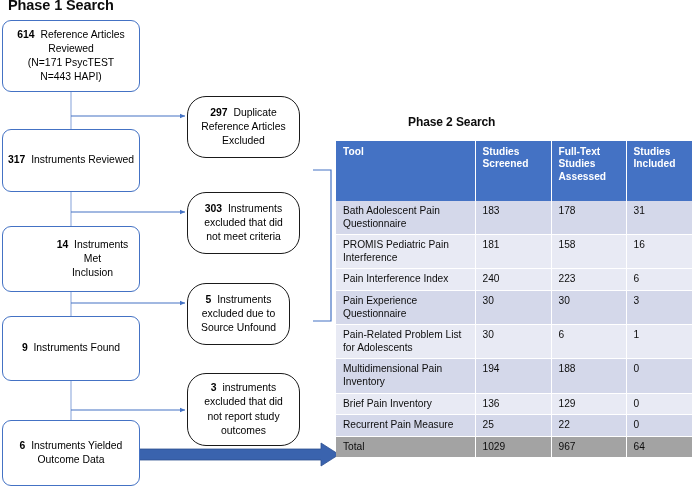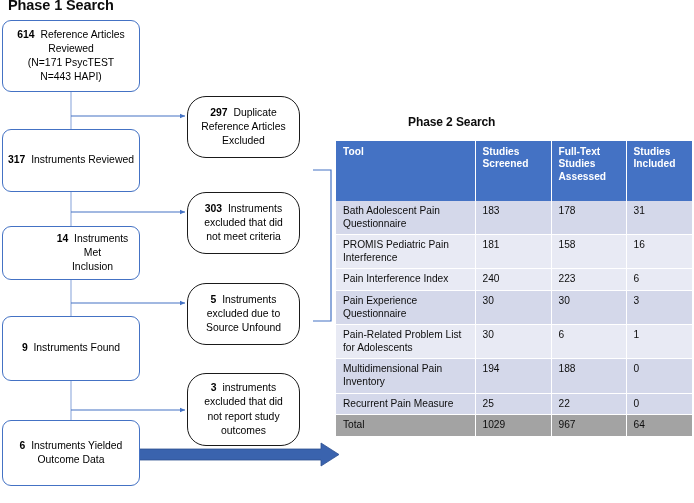--- a/index.html
+++ b/index.html
@@ -156,21 +156,21 @@
   </div>
 </div>
 
 <div class="flow-box" style="left:2px; top:129px; width:138px; height:63px;">
   <div>
     <b>317&nbsp;</b>
     <span>Instruments Reviewed</span>
   </div>
 </div>
 
-<div class="flow-box" style="left:2px; top:226px; width:138px; height:54px;padding-left:48px;">
+<div class="flow-box" style="left:2px; top:226px; width:138px; height:66px;padding-left:48px;">
   <div>
     <b>14&nbsp;</b>
     <span>Instruments Met</span><br>
     <span>Inclusion</span>
   </div>
 </div>
 
 <div class="flow-box" style="left:2px; top:316px; width:138px; height:65px;">
   <div>
     <b>9&nbsp;</b>
@@ -197,21 +197,21 @@
 
 <div class="excl-box" style="left:187px; top:192px; width:113px; height:62px;">
   <div>
     <b>303&nbsp;</b>
     <span>Instruments</span><br>
     <span>excluded that did</span><br>
     <span>not meet criteria</span>
   </div>
 </div>
 
-<div class="excl-box" style="left:187px; top:283px; width:113px; height:62px;">
+<div class="excl-box" style="left:187px; top:283px; width:103px; height:62px;">
   <div>
     <b>5&nbsp;</b>
     <span>Instruments</span><br>
     <span>excluded due to</span><br>
     <span>Source Unfound</span>
   </div>
 </div>
 
 <div class="excl-box" style="left:187px; top:373px; width:113px; height:73px;">
   <div>
@@ -280,20 +280,26 @@
         <td>30</td>
         <td>6</td>
         <td>1</td>
       </tr>
       <tr class="odd">
         <td>Multidimensional Pain Inventory</td>
         <td>194</td>
         <td>188</td>
         <td>0</td>
       </tr>
+      <tr class="even">
+        <td>Brief Pain Inventory</td>
+        <td>136</td>
+        <td>129</td>
+        <td>0</td>
+      </tr>
       <tr class="odd">
         <td>Recurrent Pain Measure</td>
         <td>25</td>
         <td>22</td>
         <td>0</td>
       </tr>
       <tr class="total even">
         <td>Total</td>
         <td>1029</td>
         <td>967</td>

